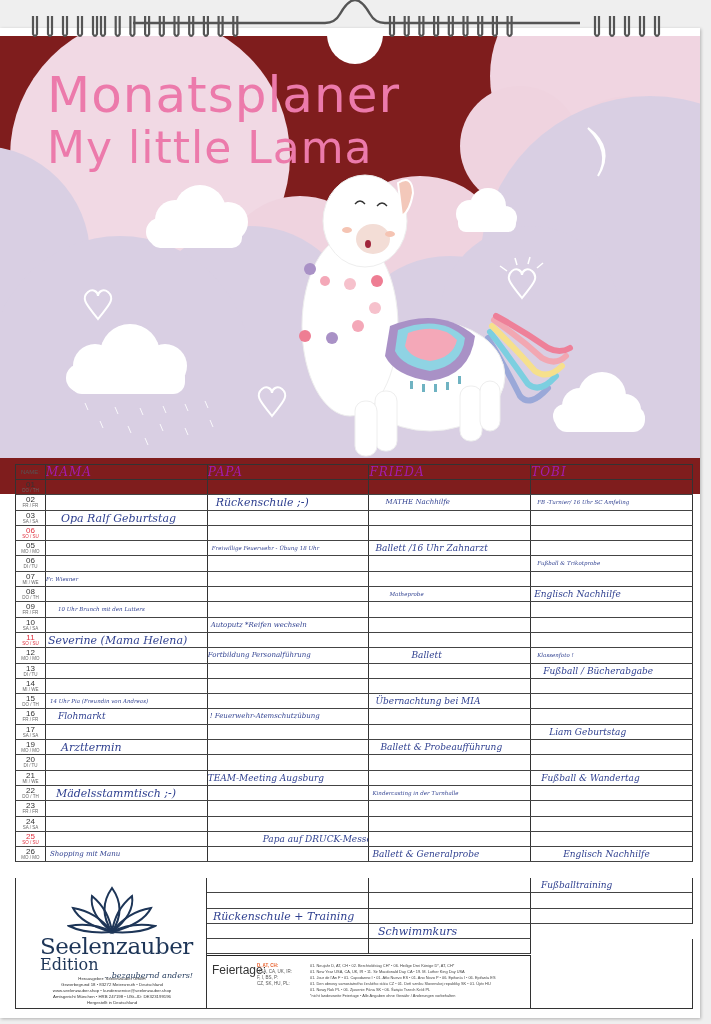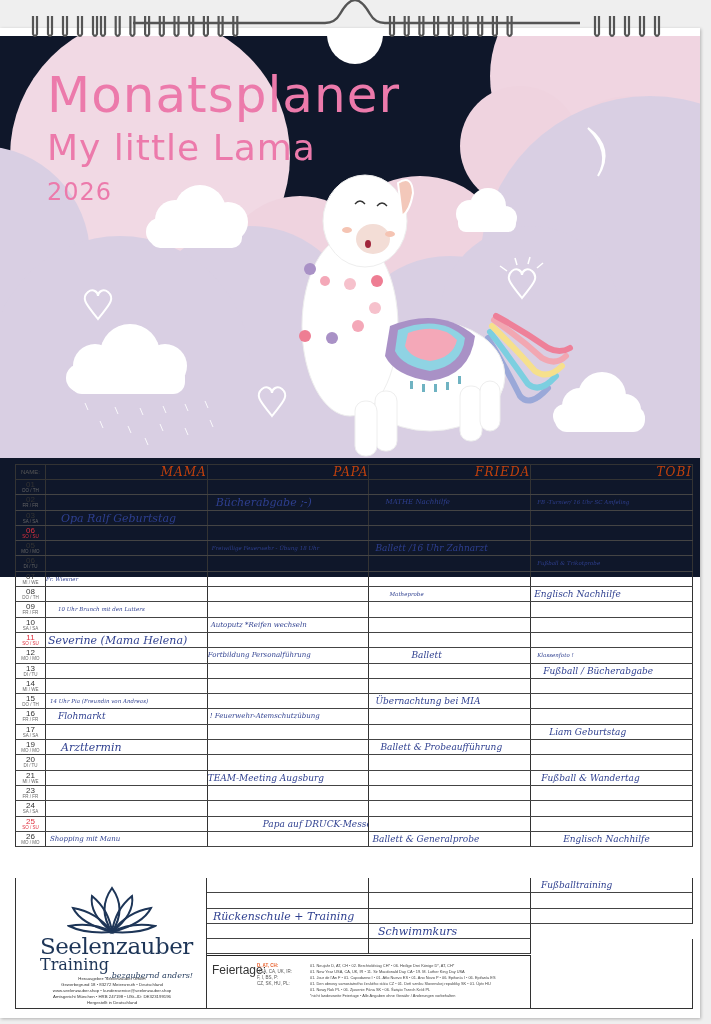--- a/index.html
+++ b/index.html
@@ -3,39 +3,39 @@
 <meta charset="utf-8">
 <style>
   * { box-sizing: border-box; margin: 0; padding: 0; }
   html, body { width: 711px; height: 1024px; background: #efefef; overflow: hidden; }
   body { position: relative; font-family: "Liberation Sans", sans-serif; }
 
   .page { position: absolute; left: 0; top: 28px; width: 700px; height: 990px; background: #ffffff; box-shadow: 1px 1px 3px rgba(0,0,0,0.25); }
 
   .spiral { position: absolute; left: 0; top: 0; width: 711px; height: 50px; z-index: 5; }
 
-  .hero { position: absolute; left: 0; top: 8px; width: 700px; height: 541px; background: #0f172a; overflow: hidden; }
+  .hero { position: absolute; left: 0; top: 8px; width: 700px; height: 458px; background: #7f1d1d; overflow: hidden; }
   .hero svg { position: absolute; left: 0; top: 0; }
 
   .title { position: absolute; left: 47px; top: 32px; color: #ec7aab; font-family: "DejaVu Sans", sans-serif; z-index: 3; }
   .title .l1 { font-size: 50px; font-weight: 400; letter-spacing: 1px; line-height: 54px; }
-  .title .l2 { font-size: 36px; font-weight: 400; letter-spacing: 1px; line-height: 52px; }
+  .title .l2 { font-size: 44px; font-weight: 400; letter-spacing: 1px; line-height: 52px; }
   .title .l3 { font-size: 24px; line-height: 36px; letter-spacing: 1px; }
 
   .grid { position: absolute; left: 15px; top: 436px; width: 678px; }
   .hdr, .row { position: relative; display: flex; border-left: 1.5px solid #333; }
   .hdr { height: 16px; border-top: 1.5px solid #333; border-bottom: 1.5px solid #333; }
   .row { height: 15.3px; border-bottom: 1.5px solid #444; }
   .dc { width: 30px; border-right: 1.5px solid #333; text-align: center; color: #333; line-height: 1; }
   .hdr .dc { font-size: 6px; line-height: 14px; color: #555; }
   .dn { font-size: 8px; margin-top: 1px; display: block; }
   .dw { font-size: 4.5px; display: block; color: #666; margin-top: 0; }
   .sun .dn, .sun .dw { color: #e0303f; }
   .cell { width: 162px; border-right: 1.5px solid #333; position: relative; overflow: hidden; }
-  .hdr .cell { text-align: right; font-family: "DejaVu Serif", serif; font-style: italic; color: #c2410c; font-size: 12px; line-height: 14px; letter-spacing: 1px; }
+  .hdr .cell { text-align: left; font-family: "DejaVu Serif", serif; font-style: italic; color: #a21caf; font-size: 12px; line-height: 14px; letter-spacing: 1px; }
   .entry { position: absolute; top: 1px; white-space: nowrap; color: #2e3f8f; font-family: "DejaVu Serif", serif; font-style: italic; line-height: 13px; }
   .fs-l { font-size: 11px; }
   .fs-m { font-size: 9px; }
   .fs-s { font-size: 7px; }
   .fs-xs { font-size: 5.5px; }
 
   .bottom { position: absolute; left: 15px; top: 850px; width: 678px; height: 130px; }
   .logo-box { position: absolute; left: 0; top: 0; width: 192px; height: 131px; border: 1.5px solid #333; border-top: none; background: #fff; }
   .subrow { position: absolute; height: 15.3px; border-bottom: 1.5px solid #444; border-right: 1.5px solid #333; }
   .feier { position: absolute; left: 192px; top: 77px; width: 324px; height: 54px; border: 1.5px solid #333; border-top: 1.5px solid #222; border-left: none; }
@@ -203,21 +203,20 @@
         <circle cx="375" cy="272" r="6" fill="#f6c1cc"></circle>
           <circle cx="358" cy="290" r="6" fill="#f4a8b8"></circle>
           <circle cx="332" cy="302" r="6" fill="#a991c6"></circle>
           <circle cx="305" cy="300" r="6" fill="#ee7d93"></circle>
       </g>
     </svg>
 
     <div class="title">
       <div class="l1">Monatsplaner</div>
       <div class="l2">My little Lama</div>
-      <div class="l3">2026</div>
     </div>
   </div>
 
   <div class="grid">
     <div class="hdr">
       <div class="dc">NAME:</div>
       <div class="cell">MAMA</div>
       <div class="cell">PAPA</div>
       <div class="cell">FRIEDA</div>
       <div class="cell">TOBI</div>
@@ -233,21 +232,21 @@
           <div class="cell"></div>
           <div class="cell"></div>
         </div>
         <div class="row">
           <div class="dc">
             <span class="dn">02</span>
             <span class="dw">FR / FR</span>
           </div>
           <div class="cell"></div>
           <div class="cell">
-            <span class="entry fs-l" style="left: 8px;">Bücherabgabe ;-)</span>
+            <span class="entry fs-l" style="left: 8px;">Rückenschule ;-)</span>
           </div>
           <div class="cell">
             <span class="entry fs-s" style="left: 16px;">MATHE Nachhilfe</span>
           </div>
           <div class="cell">
             <span class="entry fs-xs" style="left: 6px;">FB -Turnier/ 16 Uhr SC Amfeling</span>
           </div>
         </div>
         <div class="row">
           <div class="dc">
@@ -467,20 +466,34 @@
             <span class="dw">MI / WE</span>
           </div>
           <div class="cell"></div>
           <div class="cell">
             <span class="entry fs-m" style="left: 0px;">TEAM-Meeting Augsburg</span>
           </div>
           <div class="cell"></div>
           <div class="cell">
             <span class="entry fs-m" style="left: 10px;">Fußball &amp; Wandertag</span>
           </div>
+        </div>
+        <div class="row">
+          <div class="dc">
+            <span class="dn">22</span>
+            <span class="dw">DO / TH</span>
+          </div>
+          <div class="cell">
+            <span class="entry fs-l" style="left: 10px;">Mädelsstammtisch ;-)</span>
+          </div>
+          <div class="cell"></div>
+          <div class="cell">
+            <span class="entry fs-xs" style="left: 3px;">Kindercasting in der Turnhalle</span>
+          </div>
+          <div class="cell"></div>
         </div>
         <div class="row">
           <div class="dc">
             <span class="dn">23</span>
             <span class="dw">FR / FR</span>
           </div>
           <div class="cell"></div>
           <div class="cell"></div>
           <div class="cell"></div>
           <div class="cell"></div>
@@ -534,21 +547,21 @@
           <path d="M45 48 Q22 30 25 12 Q42 26 45 48 Z"></path>
           <path d="M45 48 Q68 30 65 12 Q48 26 45 48 Z"></path>
           <path d="M45 48 Q14 40 6 24 Q30 28 45 48 Z"></path>
           <path d="M45 48 Q76 40 84 24 Q60 28 45 48 Z"></path>
           <path d="M45 48 Q18 50 2 42 Q26 38 45 48 Z"></path>
           <path d="M45 48 Q72 50 88 42 Q64 38 45 48 Z"></path>
         </g>
       </svg>
       <div class="brand">
         <div class="b1">Seelenzauber</div>
-        <div class="b2">Training</div>
+        <div class="b2">Edition</div>
         <div class="b3">...bezaubernd anders!</div>
       </div>
       <div class="pub" style="top:98px">Herausgeber: Seelenzauber GmbH</div>
       <div class="pub" style="top:104px">Gewerbegrund 18 • 83272 Meiersreuth • Deutschland</div>
       <div class="pub" style="top:110px">www.seelenzauber.shop • kundenservice@seelenzauber.shop</div>
       <div class="pub" style="top:116px">Amtsgericht München • HRB 247198 • USt.-ID: DE323199196</div>
       <div class="pub" style="top:122px">Hergestellt in Deutschland</div>
     </div>
 
     <div class="subrow" style="left:192px;top:0;width:162px"></div>

